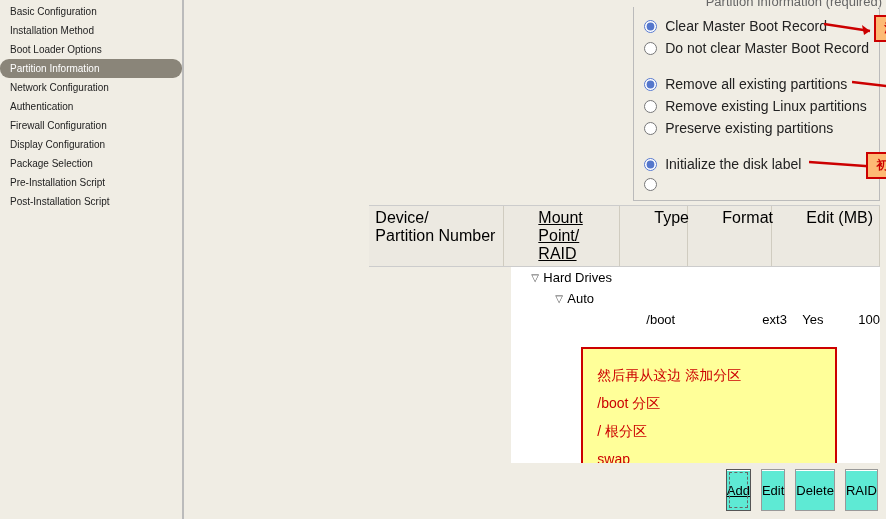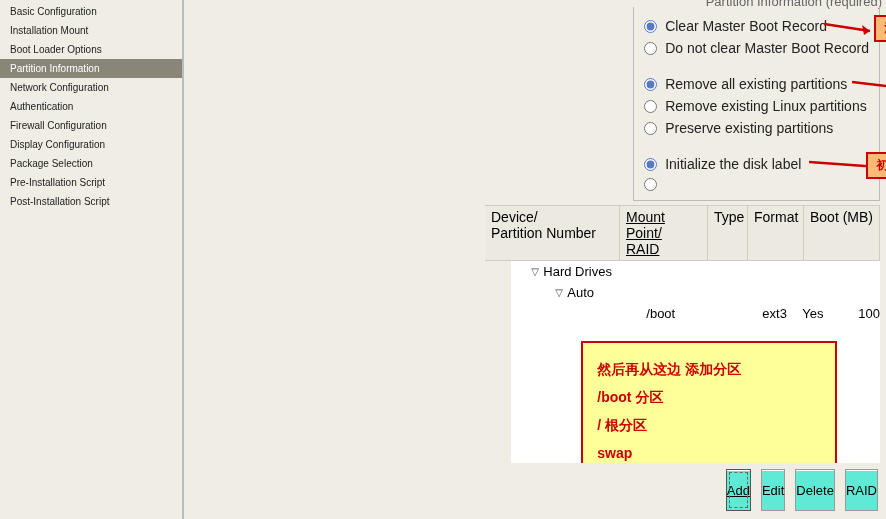--- a/index.html
+++ b/index.html
@@ -20,20 +20,21 @@
     }
     .sidebar-item {
       padding: 4px 10px;
       cursor: pointer;
       color: #222;
       font-size: 10px;
     }
     .sidebar-item.selected {
       background: #8a8579;
       color: #fff;
+      border-radius: 9px;
     }
     .main {
       flex: 1;
       display: flex;
       flex-direction: column;
       position: relative;
       align-items: flex-end;
     }
     .groupbox {
       border: 1px solid #bbb;
@@ -79,21 +80,22 @@
       position: absolute;
       z-index: 9;
       pointer-events: none;
     }
     .table-header {
       display: flex;
       background: #ece9e1;
       border-top: 1px solid #ccc;
       border-bottom: 1px solid #ccc;
       margin: 4px 6px 0 6px;
-      font-size: 14px;
+      font-size: 16px;
+      gap: 28px;
     }
     .table-header .cell {
       padding: 3px 6px;
       border-right: 1px solid #d0ccc0;
     }
     .col-device { width: 135px; }
     .col-mount { width: 88px; }
     .col-type { width: 40px; }
     .col-format { width: 56px; }
     .col-size { flex: 1; }
@@ -125,21 +127,21 @@
     .speech-callout {
       position: absolute;
       left: 70px;
       top: 80px;
       width: 256px;
       background: #ffff99;
       border: 2px solid #cc0000;
       padding: 12px 14px;
       font-size: 14px;
       color: #cc0000;
-      font-weight: bold;
+      font-weight: normal;
       line-height: 2;
       z-index: 10;
     }
     .speech-tail {
       position: absolute;
       left: 95px;
       top: 220px;
       z-index: 9;
       pointer-events: none;
     }
@@ -164,21 +166,21 @@
     }
     .btn:disabled {
       color: #999;
     }
   </style>
 </head>
 <body>
 
 <div class="sidebar">
   <div class="sidebar-item">Basic Configuration</div>
-  <div class="sidebar-item">Installation Mount</div>
+  <div class="sidebar-item">Installation Method</div>
   <div class="sidebar-item">Boot Loader Options</div>
   <div class="sidebar-item selected">Partition Information</div>
   <div class="sidebar-item">Network Configuration</div>
   <div class="sidebar-item">Authentication</div>
   <div class="sidebar-item">Firewall Configuration</div>
   <div class="sidebar-item">Display Configuration</div>
   <div class="sidebar-item">Package Selection</div>
   <div class="sidebar-item">Pre-Installation Script</div>
   <div class="sidebar-item">Post-Installation Script</div>
 </div>
@@ -244,21 +246,21 @@
 
   </div>
 
   <div class="table-header">
     <div class="cell col-device" style="white-space:pre-line;">Device/
 Partition Number</div>
     <div class="cell col-mount" style="white-space:pre-line;text-decoration:underline;">Mount Point/
 RAID</div>
     <div class="cell col-type">Type</div>
     <div class="cell col-format">Format</div>
-    <div class="cell col-size">Boot (MB)</div>
+    <div class="cell col-size">Edit (MB)</div>
   </div>
 
   <div class="tree-area">
     <div class="tree-row tree-indent-1">
       <span class="tri">▽</span>
       <span>Hard Drives</span>
     </div>
     <div class="tree-row tree-indent-2">
       <span class="tri">▽</span>
       <span>Auto</span>

